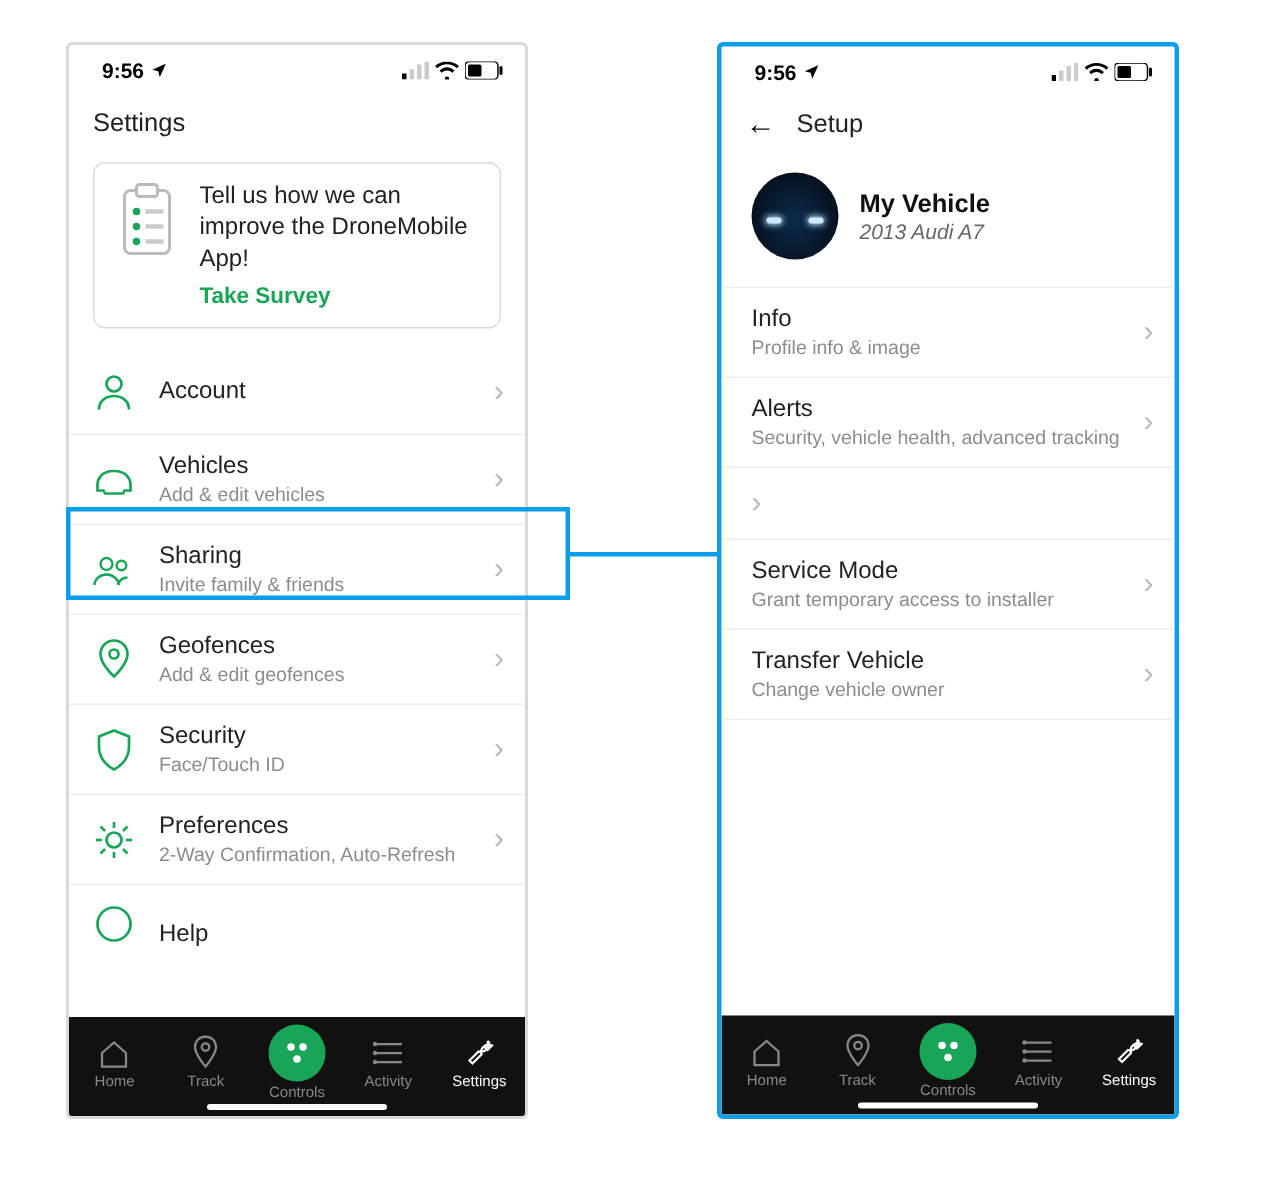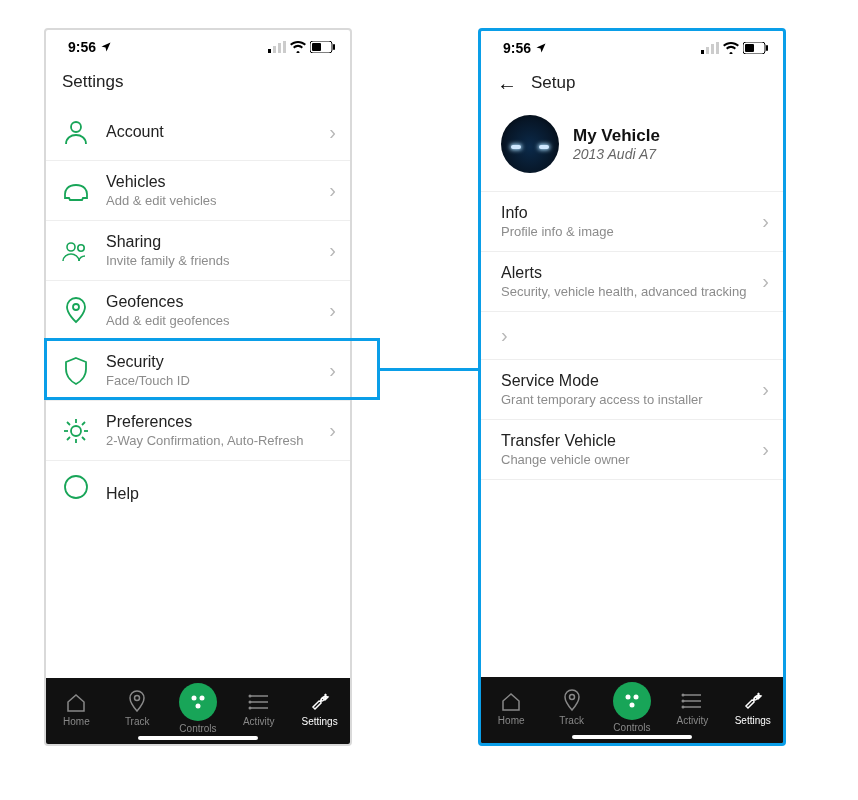--- a/index.html
+++ b/index.html
@@ -154,20 +154,38 @@
           <rect x="2" y="2" width="9" height="8" rx="1" fill="#000"></rect>
           <rect x="23" y="3" width="2" height="6" rx="1" fill="#000"></rect>
         </svg>
     </div>
   </div>
 
   <div class="header">
     <span class="title">Settings</span>
   </div>
 
+  <div class="survey-card">
+    <div class="icon-box">
+      <svg width="42" height="54" viewBox="0 0 42 54">
+          <rect x="6" y="6" width="30" height="42" rx="4" fill="none" stroke="#bbb" stroke-width="2"></rect>
+          <rect x="14" y="2" width="14" height="8" rx="2" fill="#fff" stroke="#bbb" stroke-width="2"></rect>
+          <circle cx="14" cy="20" r="2.5" fill="#18a558"></circle>
+          <rect x="20" y="18.5" width="12" height="3" fill="#ccc"></rect>
+          <circle cx="14" cy="30" r="2.5" fill="#18a558"></circle>
+          <rect x="20" y="28.5" width="12" height="3" fill="#ccc"></rect>
+          <circle cx="14" cy="40" r="2.5" fill="#18a558"></circle>
+          <rect x="20" y="38.5" width="12" height="3" fill="#ccc"></rect>
+        </svg>
+    </div>
+    <div>
+      <div class="survey-text">Tell us how we can improve the DroneMobile App!</div>
+      <span class="survey-link">Take Survey</span>
+    </div>
+  </div>
 
   <div class="list">
 
     <div class="row">
       <div class="icon">
         <svg width="28" height="28" viewBox="0 0 28 28">
             <circle cx="14" cy="9" r="5" fill="none" stroke="#18a558" stroke-width="1.8"></circle>
             <path d="M4 26c0-6 5-9 10-9s10 3 10 9" fill="none" stroke="#18a558" stroke-width="1.8"></path>
           </svg>
       </div>

